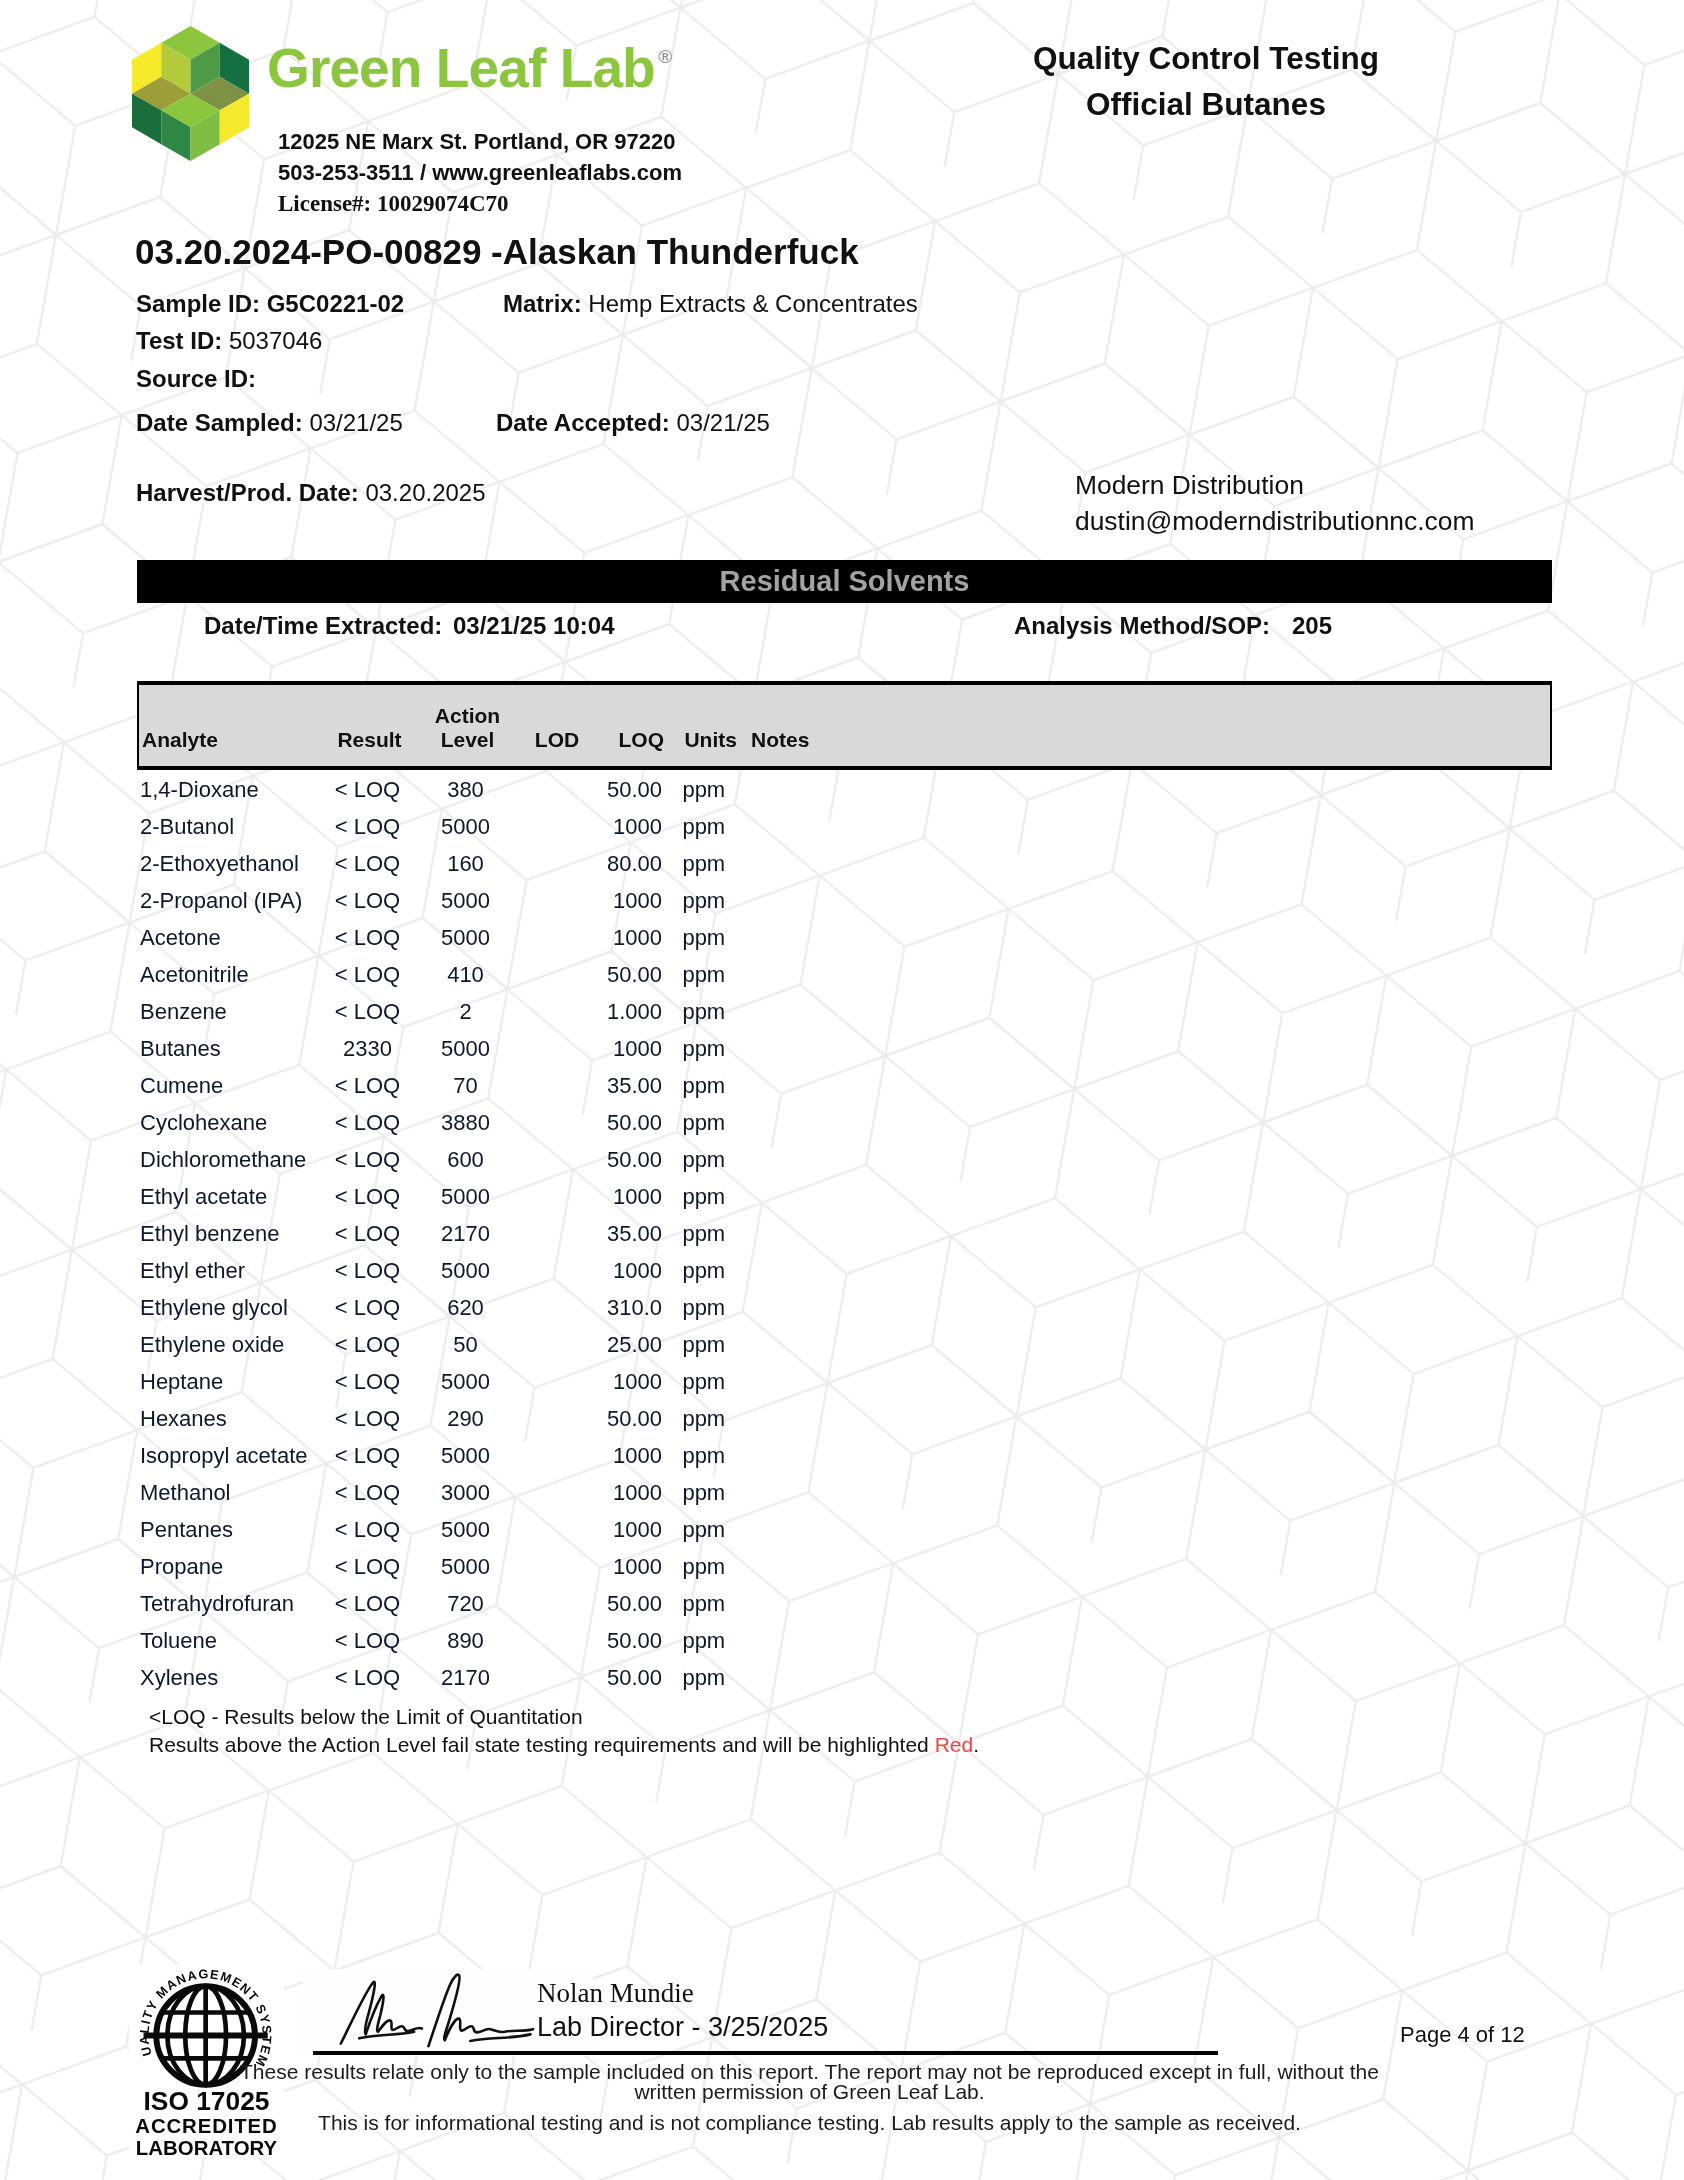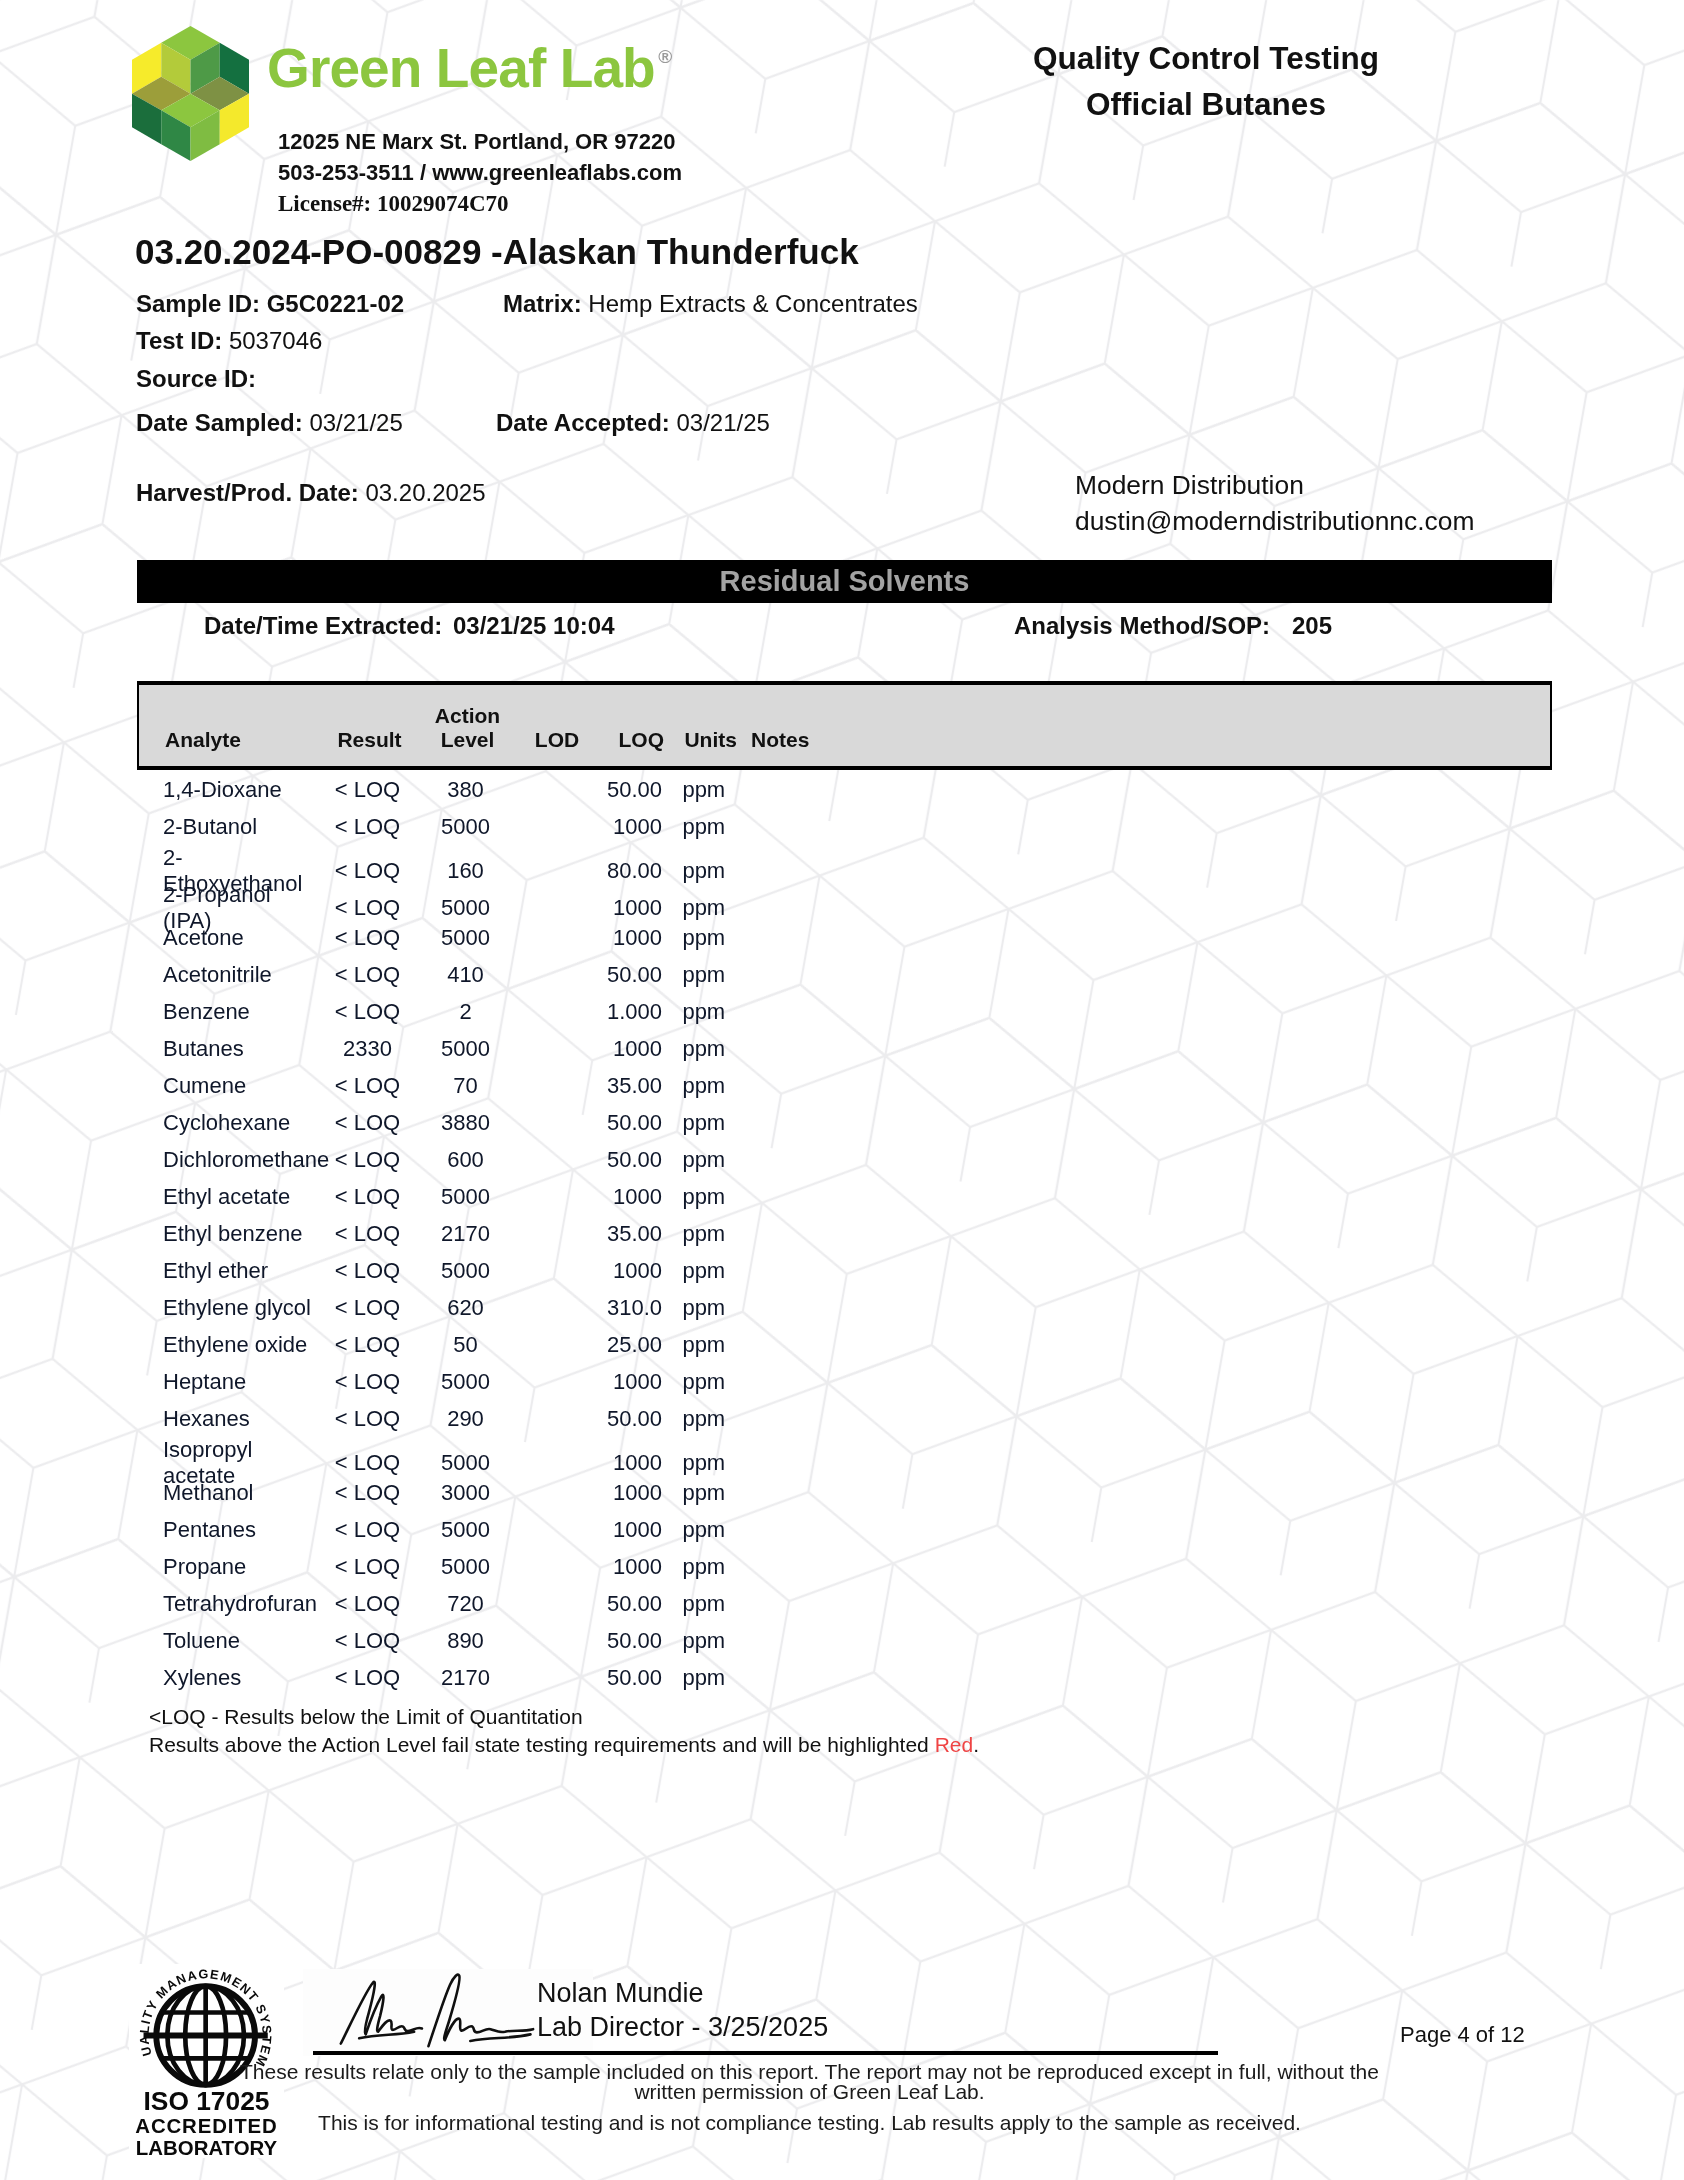--- a/index.html
+++ b/index.html
@@ -37,35 +37,35 @@
   .meth-label{left:1014px;top:612px;font-size:24px;font-weight:bold;}
   .meth-value{left:1292px;top:612px;font-size:24px;font-weight:bold;}
 
   
   .grid-cols{display:grid;grid-template-columns:176px 109px 87px 92px 61px 82px 111px auto;}
   .tbl-header{left:137px;top:681px;width:1415px;height:89px;background:#d9d9d9;
       border:2.6px solid #000;border-top-width:4.3px;border-bottom-width:4.3px;box-sizing:border-box;
       align-items:end;padding-bottom:13.6px;font-weight:bold;font-size:21px;}
   .tbl-rows{left:137px;top:771px;width:1415px;}
   .t-row{height:37px;align-items:center;font-size:22px;color:#0f172a;}
-  .c-analyte{padding-left:26px;}
+  .c-analyte{padding-left:3px;}
   .c-result{text-align:center;}
   .c-action{text-align:center;line-height:1.15;}
   .c-lod{text-align:center;}
   .c-loq{text-align:right;}
   .c-units{padding-left:20.4px;}
   .c-notes{padding-left:5.1px;}
   .fn1{left:149px;top:1705px;font-size:21px;}
   .fn2{left:149px;top:1733px;font-size:21px;}
   .red{color:#ef4444;}
 
   
   .iso-box{left:129px;top:1964px;width:155px;height:194px;background:#fff;}
   .sig-wrap{left:303px;top:1969px;width:290px;height:87px;background:#fdfdfd;}
-  .sig-name{left:537px;top:1978px;font-size:27px;}
+  .sig-name{left:537px;top:1978px;font-size:27px;font-family:Liberation Serif, serif;}
   .sig-title{left:537px;top:2012px;font-size:27px;}
   .sig-rule{left:313px;top:2051px;width:905px;height:4.3px;background:#000;}
   .disc{left:239px;width:1141px;text-align:center;font-size:21px;color:#1b1b1b;}
   .d1{top:2060px;} .d2{top:2080px;} .d3{top:2102px;margin-top:9px;}
   .page-num{left:1400px;top:2022px;font-size:22px;}
 </style>
 </head>
 <body>
 
 <div class="page">

